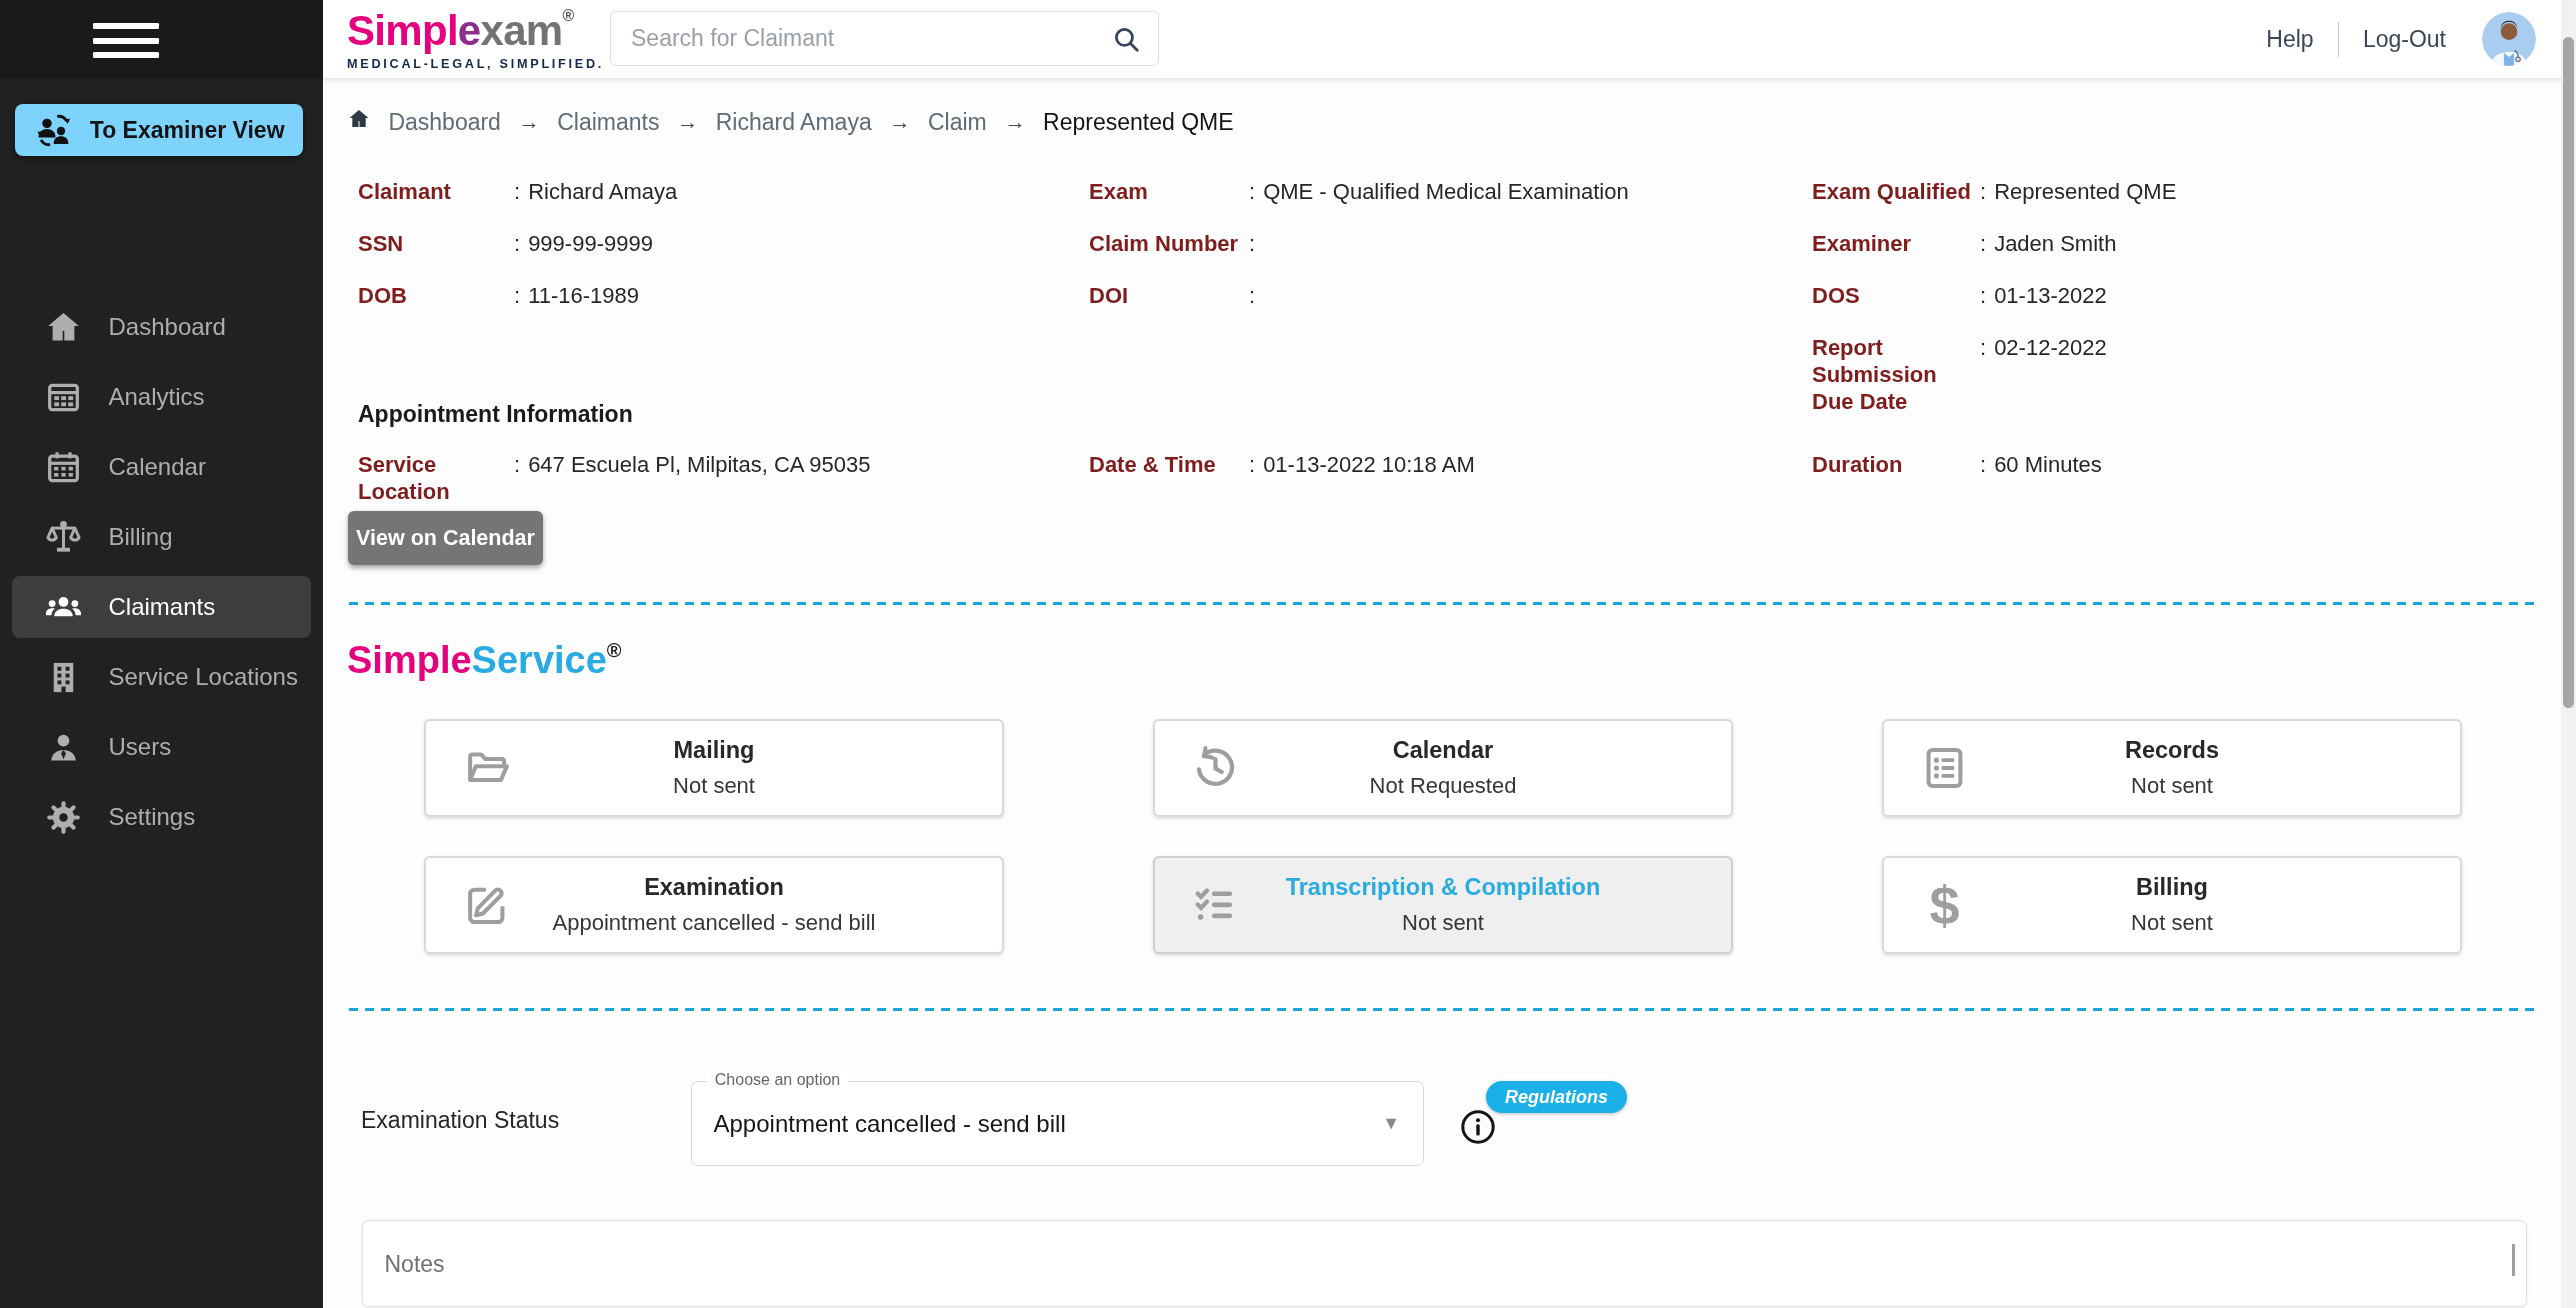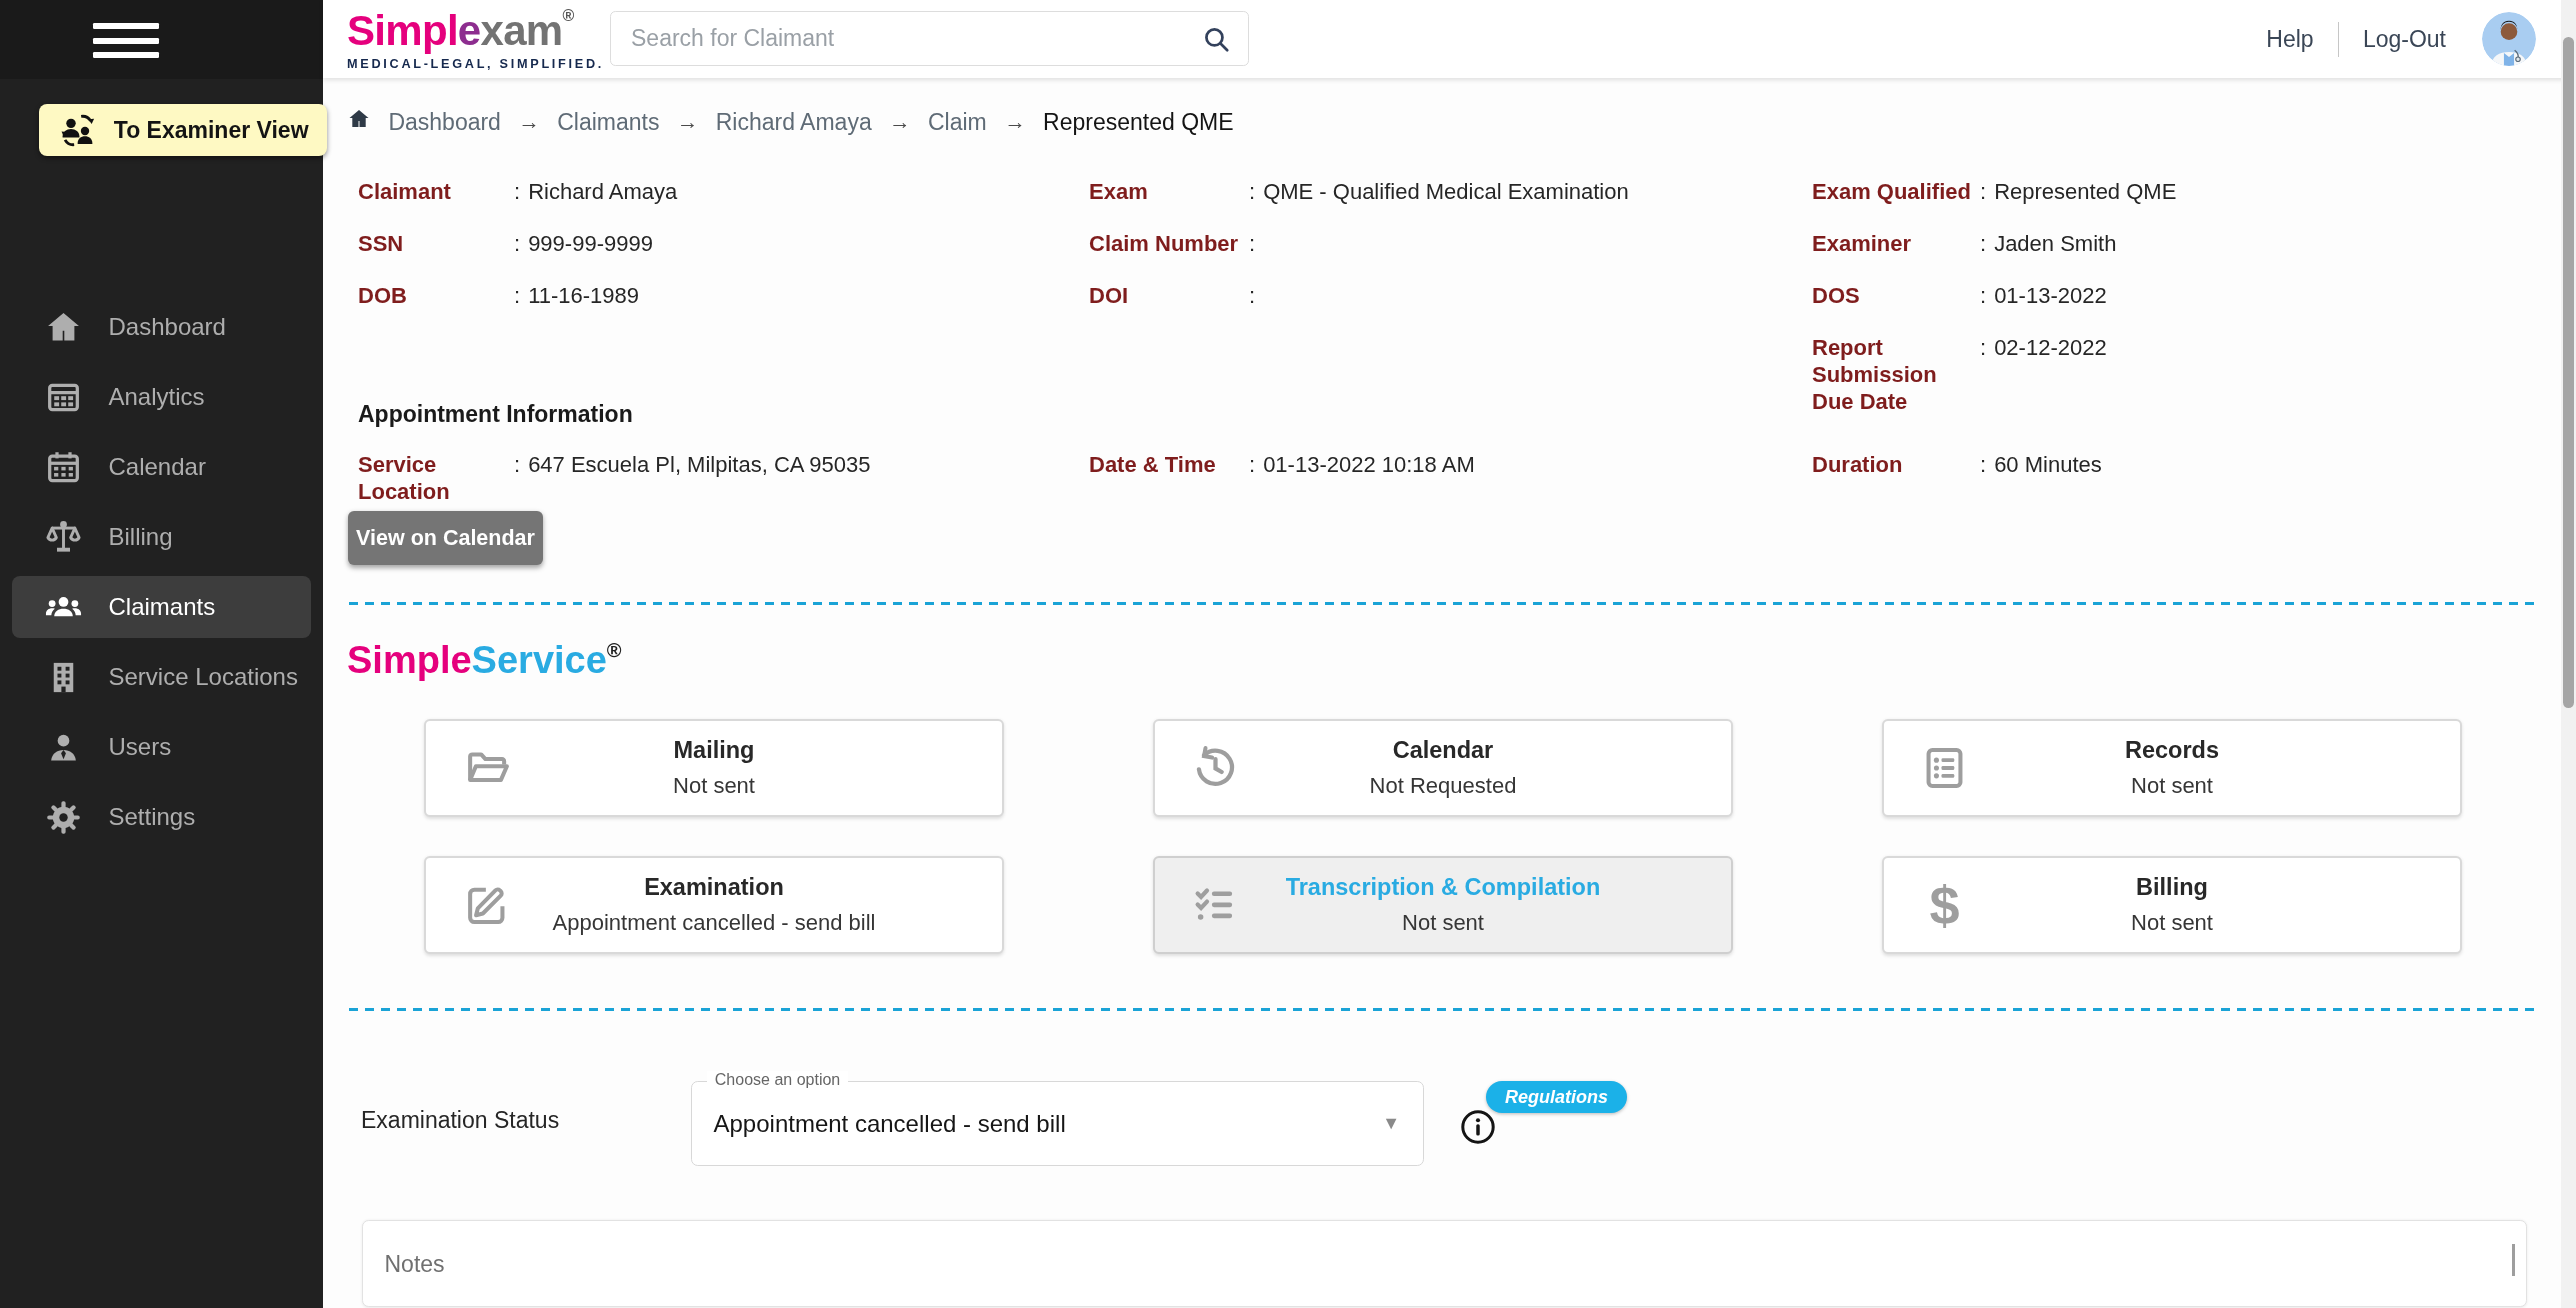--- a/index.html
+++ b/index.html
@@ -4,22 +4,22 @@
 <style>
   * { margin:0; padding:0; box-sizing:border-box; }
   html,body { width:2576px; height:1308px; font-family:"Liberation Sans", sans-serif; }
   #page { position:relative; width:2576px; height:1308px; background:#fdfdfd; overflow:hidden; }
 
   
   #sidebar { position:absolute; left:0; top:0; width:323px; height:1308px; background:#212121; }
   .sb-header { position:absolute; left:0; top:0; width:323px; height:79px; background:#1a1a1a; }
   .hamburger { position:absolute; left:93px; top:23px; width:66px; height:36px; cursor:pointer; }
   .hamburger span { display:block; height:6px; background:#fff; border-radius:1.3px; margin-bottom:8.7px; }
-  .examiner-btn { position:absolute; left:14.8px; top:104px; width:288px; height:52px; background:#fef9c3; border-radius:8px;
-    display:flex; align-items:center; justify-content:center; gap:14.8px; box-shadow:0 2px 5.4px rgba(0,0,0,.45); cursor:pointer;margin-left:24px; }
+  .examiner-btn { position:absolute; left:14.8px; top:104px; width:288px; height:52px; background:#7dd3fc; border-radius:8px;
+    display:flex; align-items:center; justify-content:center; gap:14.8px; box-shadow:0 2px 5.4px rgba(0,0,0,.45); cursor:pointer; }
   .examiner-btn .swap-ic { width:42px; height:42px; }
   .examiner-btn .lbl { font-size:23px; font-weight:700; color:#141414; }
   .current-view { position:absolute; left:12px; top:180px; width:302px; height:54px; background:#383838;
     display:flex; align-items:center; padding-left:24px; font-size:19.5px; font-weight:700; letter-spacing:0.3px; }
   .current-view .cv-l { color:#fff; }
   .current-view .cv-v { color:#8f8f8f; margin-left:9.4px; }
   .nav { position:absolute; left:0; top:292px; width:323px; }
   .nav-item { height:70px; display:flex; align-items:center; color:#aeaeae; cursor:pointer; padding-left:39px; }
   .nav-item .nico { width:48px; height:39px; display:flex; align-items:center; justify-content:center; flex:0 0 48px; }
   .nav-item .nico svg { width:39px; height:39px; }
@@ -29,21 +29,21 @@
   .nav-item.active .nico, .nav-item.active .nlbl { position:relative; }
 
   
   #main { position:absolute; left:323px; top:0; width:2253px; height:1308px; }
   .topbar { position:absolute; left:0; top:0; width:2253px; height:78px; background:#fff; box-shadow:0 2px 4.7px rgba(0,0,0,.12); z-index:5; }
   .logo { position:absolute; left:24px; top:6.7px; cursor:pointer; }
   .logo .l-main { font-size:42px; font-weight:700; letter-spacing:-0.7px; }
   .l-p1 { color:#e5007d; } .l-p2 { color:#8d2d8f; } .l-p3 { color:#737373; }
   .l-reg { font-size:16px; color:#555; vertical-align:top; }
   .logo .l-tag { font-size:12.7px; font-weight:700; letter-spacing:2.7px; color:#16294e; margin-top:2px; text-align:center; }
-  .search-wrap { position:absolute; left:287px; top:10.7px; width:639px; height:55px; background:#fff; border:1.3px solid #ddd; border-radius:5.4px; }
+  .search-wrap { position:absolute; left:287px; top:10.7px; width:549px; height:55px; background:#fff; border:1.3px solid #ddd; border-radius:5.4px; }
   .search-wrap input { width:100%; height:100%; border:none; outline:none; background:transparent; padding:0 60px 0 20px; font-size:23px; color:#333; font-family:inherit; }
   .search-wrap input::placeholder { color:#9aa0a6; }
   .search-ic { position:absolute; right:16px; top:12px; width:31px; height:31px; }
   .top-right { position:absolute; right:40px; top:0; height:78px; display:flex; align-items:center; gap:24px; }
   .top-link { font-size:23px; color:#3a4656; cursor:pointer; }
   .top-div { width:1.3px; height:35px; background:#c6c6c6; }
   .avatar { width:54px; height:54px; border-radius:50%; overflow:hidden; cursor:pointer; margin-left:12px; }
 
   .breadcrumb { position:absolute; left:24px; top:107px; display:flex; align-items:center; gap:17.4px; font-size:23px; color:#5f6b76; }
   .bc-home svg { width:24px; height:24px; }

